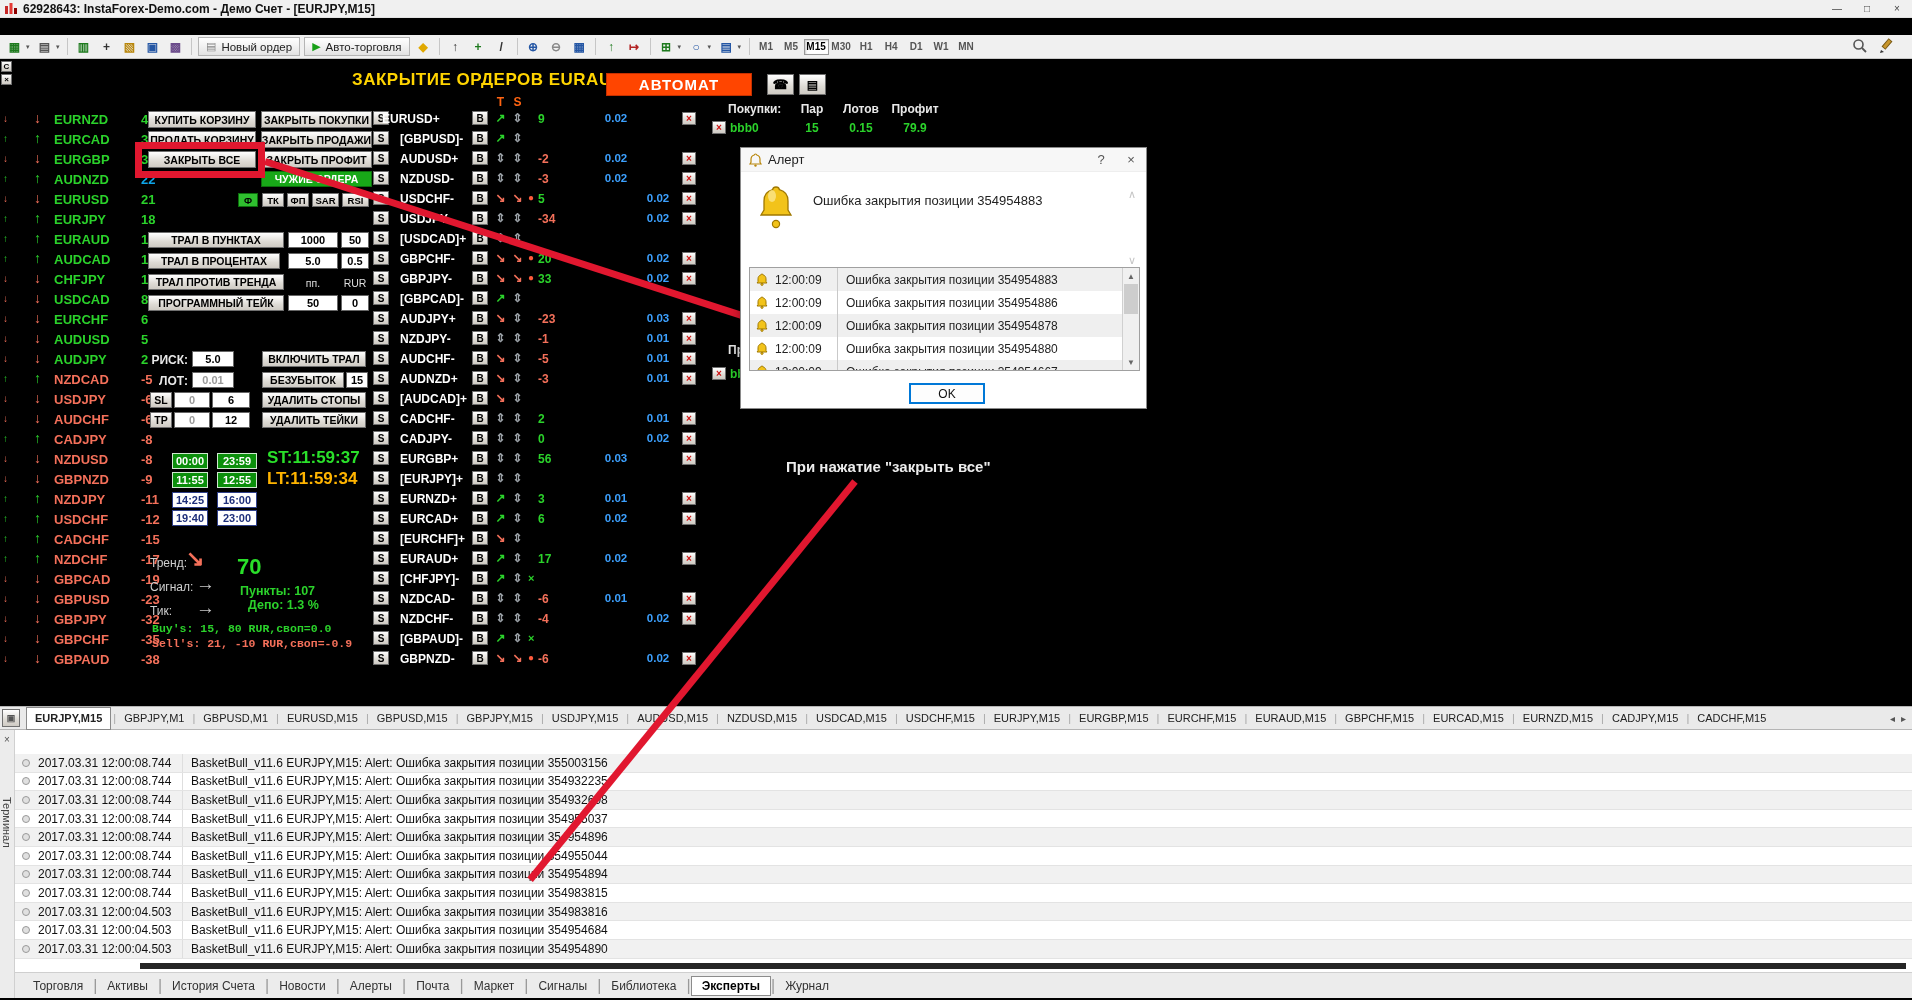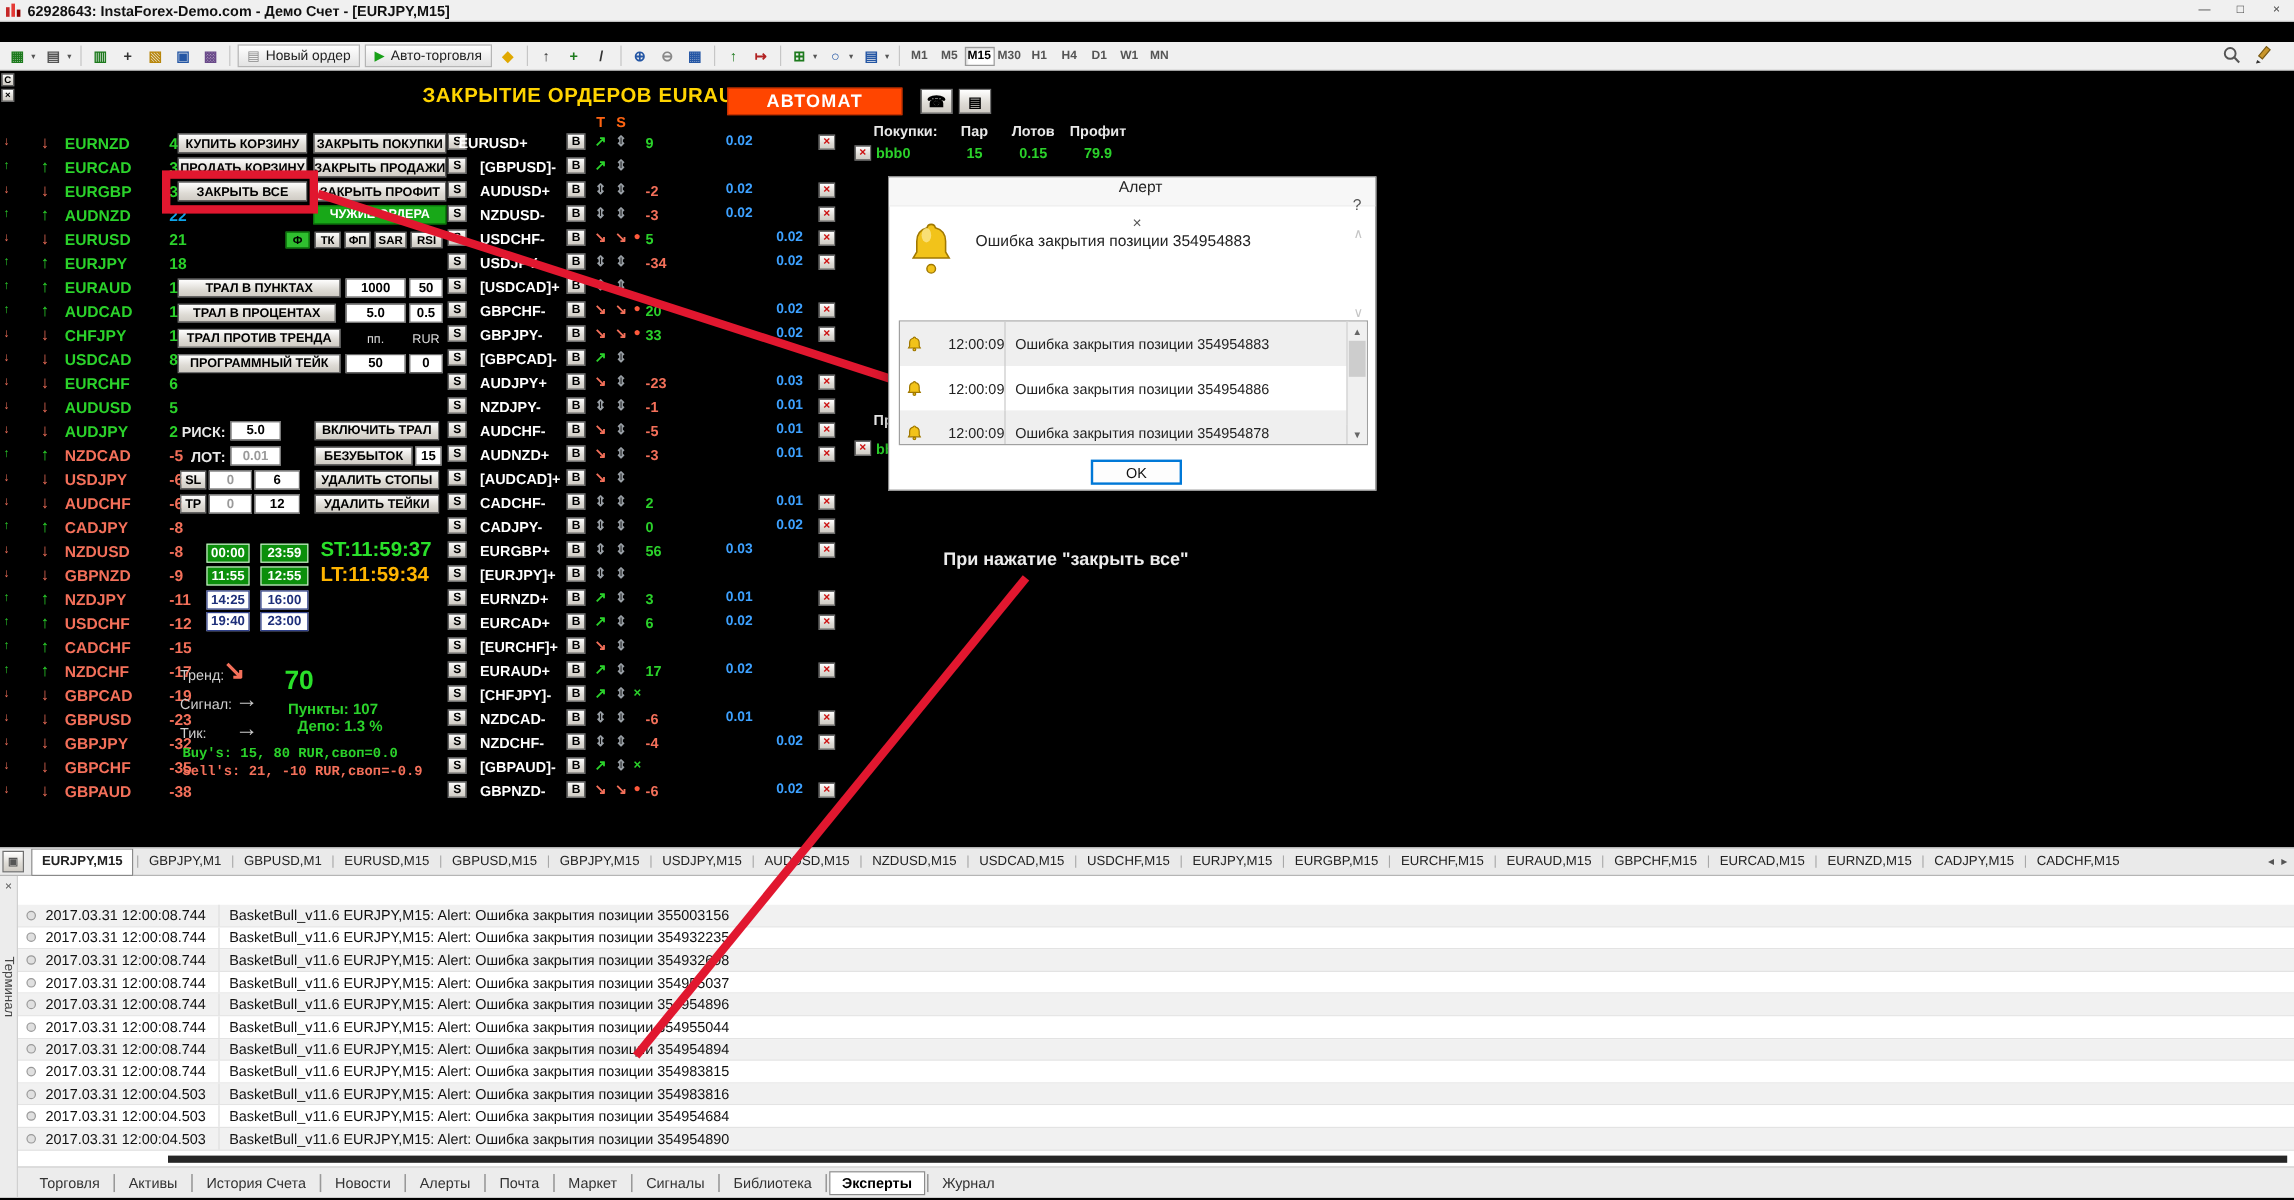--- a/index.html
+++ b/index.html
@@ -52,25 +52,25 @@
   .trow .msg{font-size:12px;color:#111;padding-left:8px;}
   .term-tabs{position:absolute;left:15px;right:0;top:242px;height:26px;background:#ececec;border-top:1px solid #cfcfcf;display:flex;align-items:center;padding-left:8px;}
   .ttab{font-size:12px;color:#333;padding:2px 10px;white-space:nowrap;}
   .ttab.active{background:#fff;border:1px solid #8c8c8c;font-weight:700;color:#000;}
   .ttab-sep{color:#999;}
   
   .anno{position:absolute;left:0;top:0;width:1912px;height:1000px;pointer-events:none;z-index:60;}
   .redline{position:absolute;height:7px;background:#e1172f;transform-origin:0 50%;}
   
   .dialog{position:absolute;left:740px;top:147px;width:407px;height:262px;background:#fff;border:1px solid #8a8a8a;box-shadow:3px 4px 14px rgba(0,0,0,.55);z-index:70;}
-  .dtitle{position:absolute;left:0;top:0;right:0;height:24px;background:#f7f7f7;border-bottom:1px solid #eee;display:flex;align-items:center;padding-left:8px;flex-direction:column;}
+  .dtitle{position:absolute;left:0;top:0;right:0;height:24px;background:#f7f7f7;border-bottom:1px solid #eee;display:flex;align-items:center;padding-left:8px;}
   .dtitle .txt{font-size:13px;color:#222;margin-left:6px;}
   .dbtn{width:30px;height:24px;display:flex;align-items:center;justify-content:center;color:#555;font-size:13px;}
   .alist{position:absolute;left:8px;top:119px;width:391px;height:104px;border:1px solid #a0a0a0;overflow:hidden;}
-  .arow{display:flex;align-items:center;height:37px;width:374px;text-align:right;}
+  .arow{display:flex;align-items:center;height:23px;width:374px;}
   .arow .atime{font-size:12px;color:#222;width:62px;}
   .arow .adiv{width:1px;height:100%;background:#c9c9c9;margin-right:8px;}
   .arow .atxt{font-size:12px;color:#222;}
   .sbar{position:absolute;right:0;top:0;width:17px;height:102px;background:#f0f0f0;border-left:1px solid #d0d0d0;}
   .sarr{height:16px;display:flex;align-items:center;justify-content:center;font-size:8px;color:#666;}
   .okbtn{position:absolute;left:168px;top:235px;width:76px;height:21px;border:2px solid #0078d7;background:#fdfdfd;display:flex;align-items:center;justify-content:center;font-size:12px;color:#111;}
   .chev{position:absolute;color:#c5c5c5;font-size:11px;}
 </style>
 </head>
 <body>

